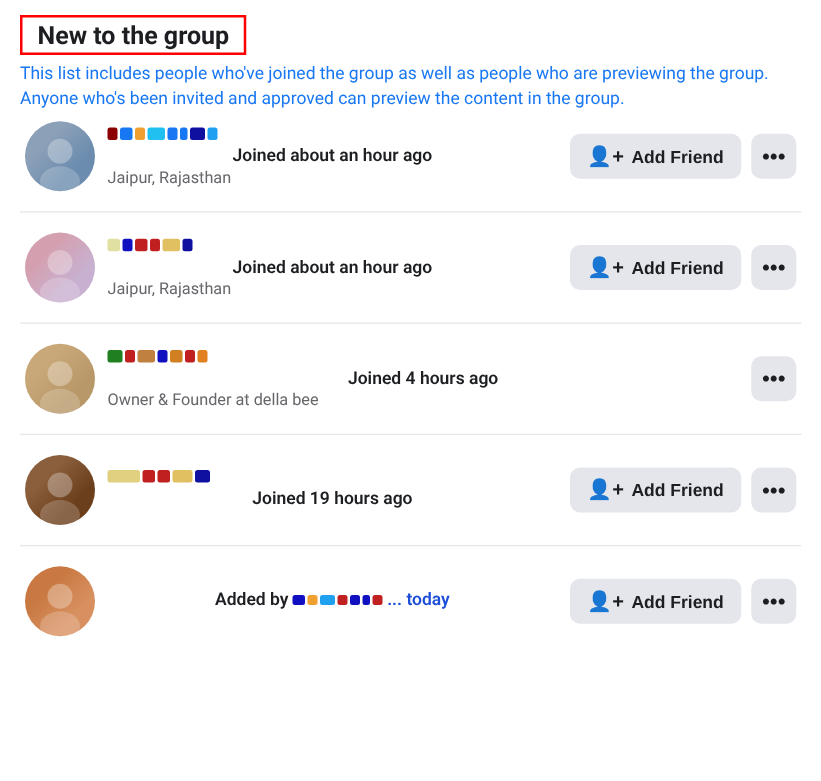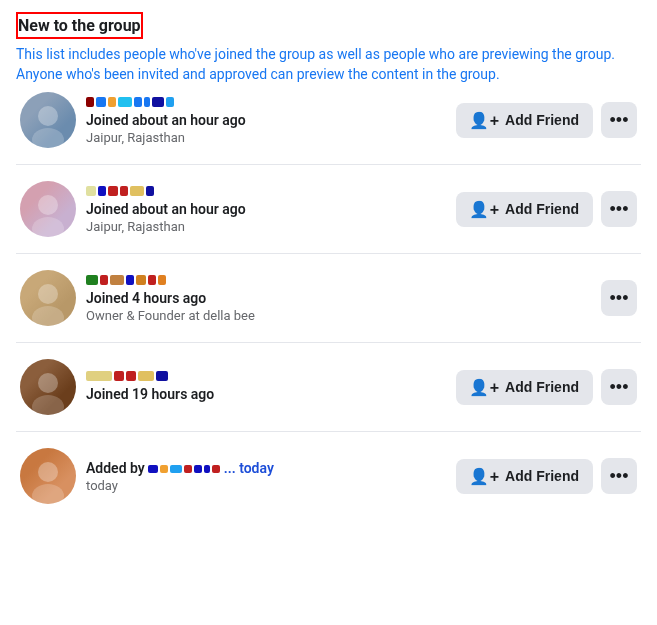--- a/index.html
+++ b/index.html
@@ -6,26 +6,26 @@
     body {
       font-family: -apple-system, BlinkMacSystemFont, 'Segoe UI', Roboto, sans-serif;
       background: #fff;
       color: #1c1e21;
       width: 657px;
       min-height: 625px;
       padding: 12px 16px;
     }
 
     .section-title {
-      font-size: 16px;
+      font-size: 20px;
       font-weight: 700;
       color: #1c1e21;
       border: 2px solid red;
       display: inline-block;
-      padding: 2px 0;
+      padding: 2px 12px;
       margin-bottom: 6px;
     }
 
     .description {
       font-size: 14px;
       color: #1877f2;
       line-height: 1.4;
       max-width: 600px;
     }
 
@@ -61,20 +61,21 @@
     .member-info {
       flex: 1;
       min-width: 0;
     }
 
     .join-text {
       font-size: 14px;
       font-weight: 600;
       color: #1c1e21;
       margin-bottom: 2px;
+      text-align: center;
     }
 
     .sub-text {
       font-size: 13px;
       color: #65676b;
     }
 
     .actions {
       display: flex;
       align-items: center;
@@ -261,21 +262,20 @@
       <div class="member-info">
         <div class="join-text">Added by <span style="display:inline-flex;gap:2px;vertical-align:middle;">
       <span style="display:inline-block;height:8px;width:10px;background:#1010c0;border-radius:2px;"></span>
             <span style="display:inline-block;height:8px;width:8px;background:#f0a030;border-radius:2px;"></span>
             <span style="display:inline-block;height:8px;width:12px;background:#20a0f0;border-radius:2px;"></span>
             <span style="display:inline-block;height:8px;width:8px;background:#c02020;border-radius:2px;"></span>
             <span style="display:inline-block;height:8px;width:8px;background:#1010c0;border-radius:2px;"></span>
             <span style="display:inline-block;height:8px;width:6px;background:#1010c0;border-radius:2px;"></span>
             <span style="display:inline-block;height:8px;width:8px;background:#c02020;border-radius:2px;"></span>
     </span> <span style="color:#1d4ed8;">... today</span></div>
-        <div class="sub-text">today</div>
       </div>
       <div class="actions">
         <button class="add-friend-btn">
           <span style="font-size:16px;">👤+</span>
           <span>Add Friend</span>
         </button>
         <button class="more-btn">
           <span>•••</span>
         </button>
       </div>

